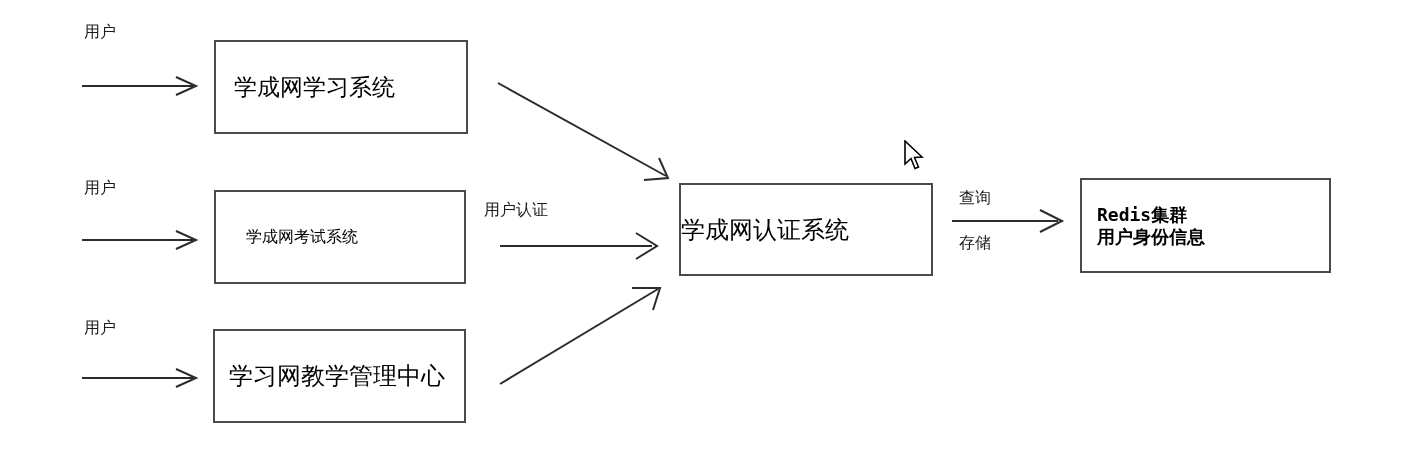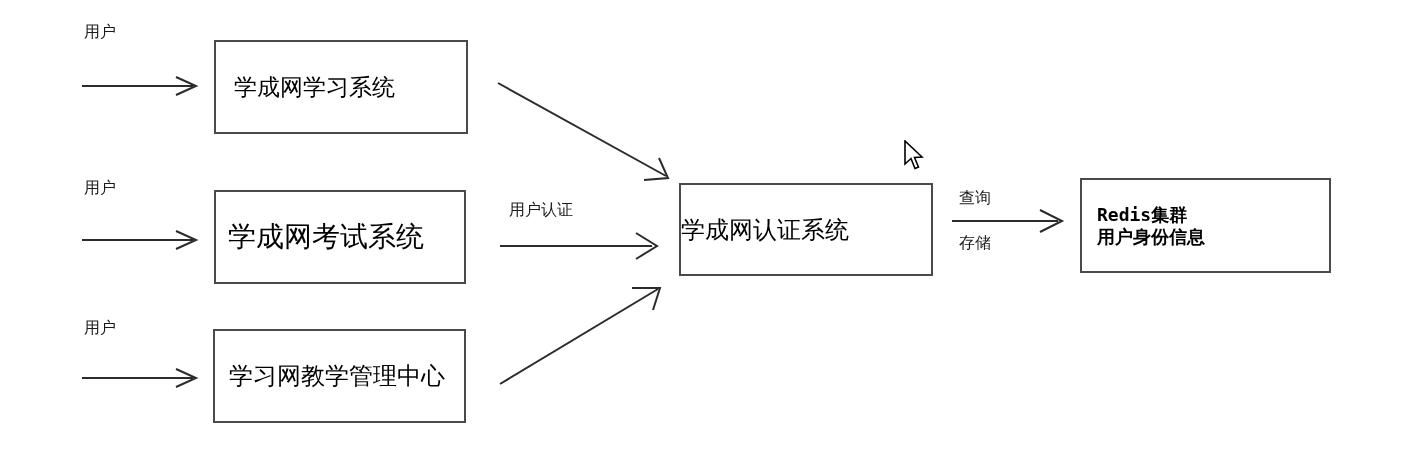--- a/index.html
+++ b/index.html
@@ -36,37 +36,37 @@
     white-space: pre-line;
   }
   
   #node-learning  { left: 214px; top: 40px;  width: 254px; height: 94px; }
   #node-exam      { left: 214px; top: 190px; width: 252px; height: 94px; }
   #node-teaching  { left: 213px; top: 329px; width: 253px; height: 94px; }
   #node-auth      { left: 679px; top: 183px; width: 254px; height: 93px; }
   #node-redis     { left: 1080px; top: 178px; width: 251px; height: 95px; }
 
   #node-learning .node-label { font-size: 23px; padding-left: 18px; }
-  #node-exam .node-label     { font-size: 28px; padding-left: 1px; margin-left: 11px; }
+  #node-exam .node-label     { font-size: 16px; padding-left: 30px; }
   #node-teaching .node-label { font-size: 24px; padding-left: 14px; letter-spacing: 0px; }
   #node-auth .node-label     { font-size: 24px; }
   #node-redis .node-label    { font-size: 18px; padding-left: 15px; font-weight: bold; }
   #node-redis .node-label    { font-family: "DejaVu Sans Mono", monospace; }
 
   .edge-label {
     position: absolute;
     font-family: "Liberation Sans", sans-serif;
     font-size: 16px;
     color: #1c1c1c;
     white-space: pre;
   }
   #lbl-user-1 { left: 84px;  top: 22px; }
   #lbl-user-2 { left: 84px;  top: 178px; }
   #lbl-user-3 { left: 84px;  top: 318px; }
-  #lbl-userauth { left: 509px; top: 200px; }
+  #lbl-userauth { left: 484px; top: 200px; }
   #lbl-query  { left: 959px; top: 188px; }
   #lbl-store  { left: 959px; top: 233px; }
 
   svg.edges {
     position: absolute;
     left: 0;
     top: 0;
     width: 1406px;
     height: 475px;
     overflow: visible;

